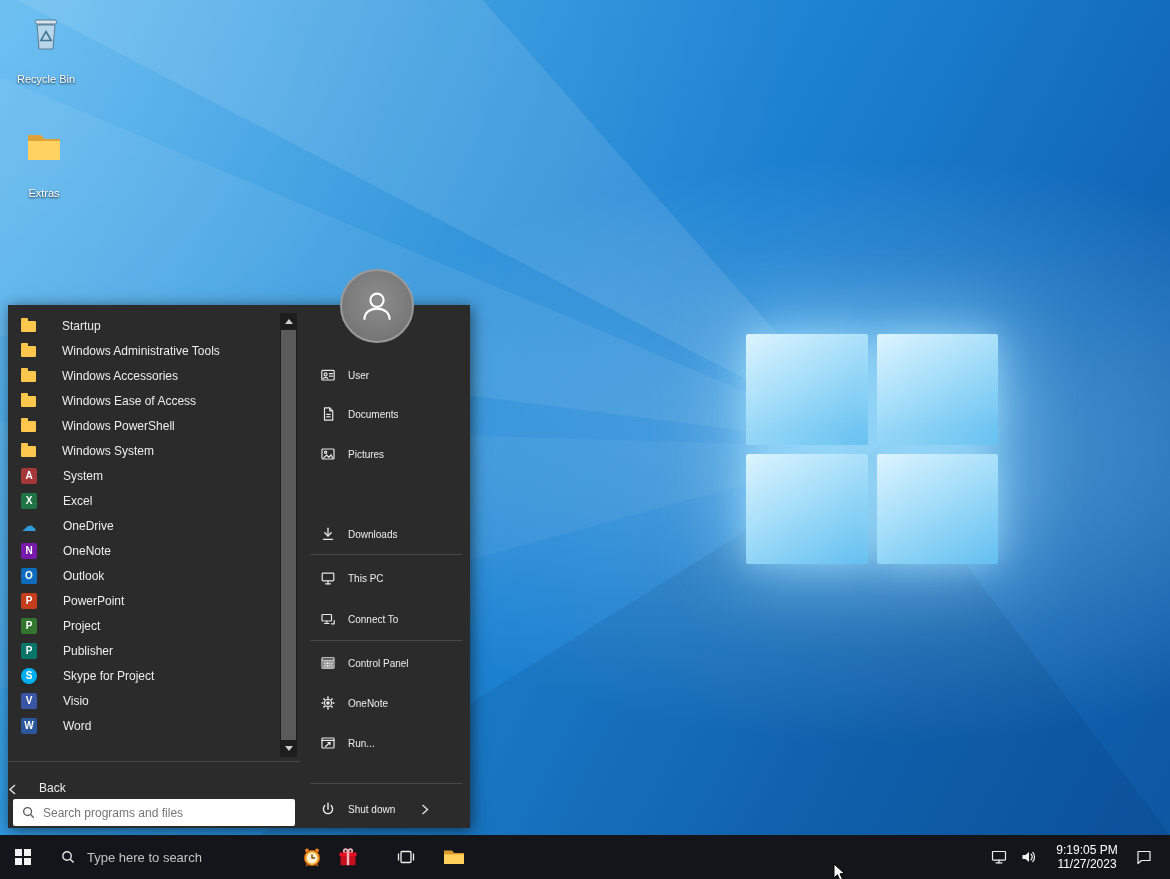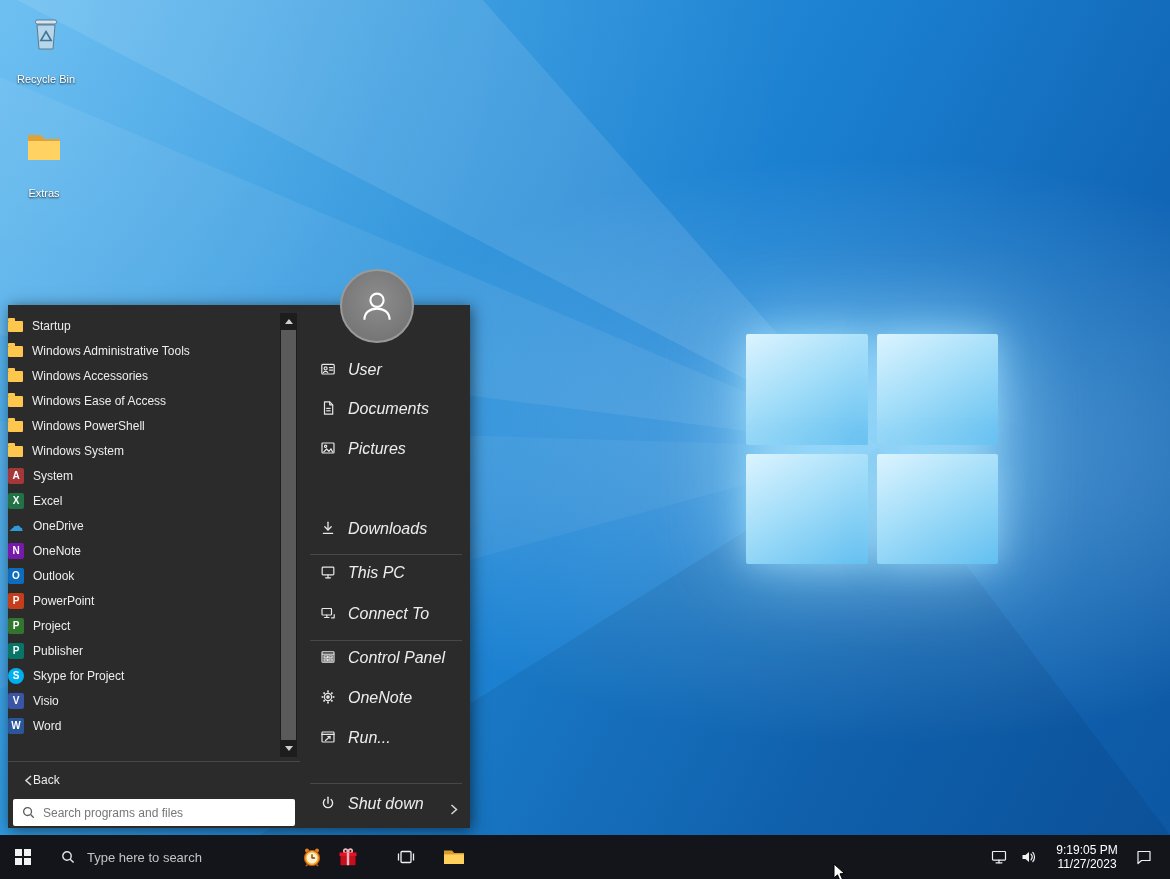--- a/index.html
+++ b/index.html
@@ -29,48 +29,48 @@
     text-shadow:0 1px 2px rgba(0,0,0,.85); cursor:default; }
   .dicon .dlabel { display:block; margin-top:15px; }
   #icon-recycle { left:7px; top:8px; }
   #icon-extras  { left:5px; top:122px; }
 
   
   #startmenu { position:absolute; left:8px; top:305px; width:462px; height:523px;
     background:#2b2b2b; color:#ededed; font-size:12px; z-index:5;
     box-shadow:2px 2px 14px rgba(0,0,0,.55); }
   #sm-left { position:absolute; left:0; top:8px; width:270px; }
-  .sm-item { height:25px; display:flex; align-items:center; gap:9px; cursor:default; white-space:nowrap; }
+  .sm-item { height:25px; display:flex; align-items:center; gap:26px; padding-left:13px; cursor:default; white-space:nowrap; }
   .tile { width:16px; height:16px; border-radius:2px; color:#fff; font-size:10px; font-weight:bold;
     display:flex; align-items:center; justify-content:center; flex:0 0 16px; }
   .tile.round { border-radius:50%; }
   .ficon { position:relative; width:15px; height:11px; background:#fdc64c; border-radius:1px; flex:0 0 15px; margin-top:2px;}
   .ficon::before { content:""; position:absolute; left:0; top:-3px; width:7px; height:3px;
     background:#fdc64c; border-radius:1px 1px 0 0; }
   .cloudg { color:#2f9bdb; font-size:15px; line-height:16px; width:16px; text-align:center; flex:0 0 16px;}
 
   #sm-scroll { position:absolute; left:272px; top:8px; width:17px; height:444px; background:#1d1d1d; }
   .sarrow { position:absolute; left:0; width:17px; height:17px; display:flex; align-items:center; justify-content:center; }
   .sarrow.up { top:0; } .sarrow.down { bottom:0; }
   .tri-up { width:0; height:0; border-left:4px solid transparent; border-right:4px solid transparent; border-bottom:5px solid #cfcfcf; }
   .tri-down { width:0; height:0; border-left:4px solid transparent; border-right:4px solid transparent; border-top:5px solid #cfcfcf; }
   #sm-thumb { position:absolute; left:1px; right:1px; top:17px; bottom:17px; background:#5a5a5a; }
 
   #sm-divider { position:absolute; left:0; top:456px; width:292px; height:1px; background:#474747; }
-  #sm-back { position:absolute; left:0; top:460px; width:292px; height:30px; display:flex; align-items:center; padding-left:16px; cursor:default; }
+  #sm-back { position:absolute; left:0; top:460px; width:292px; height:30px; display:flex; align-items:flex-end; gap:22px; cursor:default; }
   #sm-search { position:absolute; left:5px; top:494px; width:282px; height:27px; background:#fff;
     border-radius:2px; display:flex; align-items:center; gap:7px; padding:0 8px; }
   #sm-search input { flex:1; border:none; outline:none; font-size:12px; color:#222; font-family:"Liberation Sans",sans-serif; }
   #sm-search input::placeholder { color:#767676; }
 
   #avatar { position:absolute; left:332px; top:-36px; width:74px; height:74px; border-radius:50%;
     background:radial-gradient(circle at 50% 42%, #8d8d8d, #6e6e6e); border:2px solid #9a9a9a;
     display:flex; align-items:center; justify-content:center; }
-  .rm-item { position:absolute; left:300px; width:158px; height:28px; display:flex; 
-    gap:12px; padding-left:12px; cursor:default; white-space:nowrap; font-size:16px;font-style:italic; }
+  .rm-item { position:absolute; left:300px; width:158px; height:28px; display:flex; align-items:center;
+    gap:12px; padding-left:12px; cursor:default; white-space:nowrap; font-size:10px; }
   .rm-icon { width:16px; height:16px; flex:0 0 16px; display:flex; align-items:center; justify-content:center; }
   .rm-sep { position:absolute; left:302px; width:152px; height:1px; background:#484848; }
   #sm-shutdown { top:490px; }
   #sm-shutdown .chev { margin-left:14px; display:flex; align-items:center; }
 
   
   #taskbar { position:absolute; left:0; bottom:0; width:1170px; height:44px; background:#14151a;
     display:flex; align-items:center; color:#fff; z-index:10; }
   #startbtn { width:46px; height:44px; display:flex; align-items:center; justify-content:center; cursor:pointer; }
   .winflag { display:grid; grid-template-columns:7px 7px; grid-template-rows:7px 7px; gap:1.5px; }

